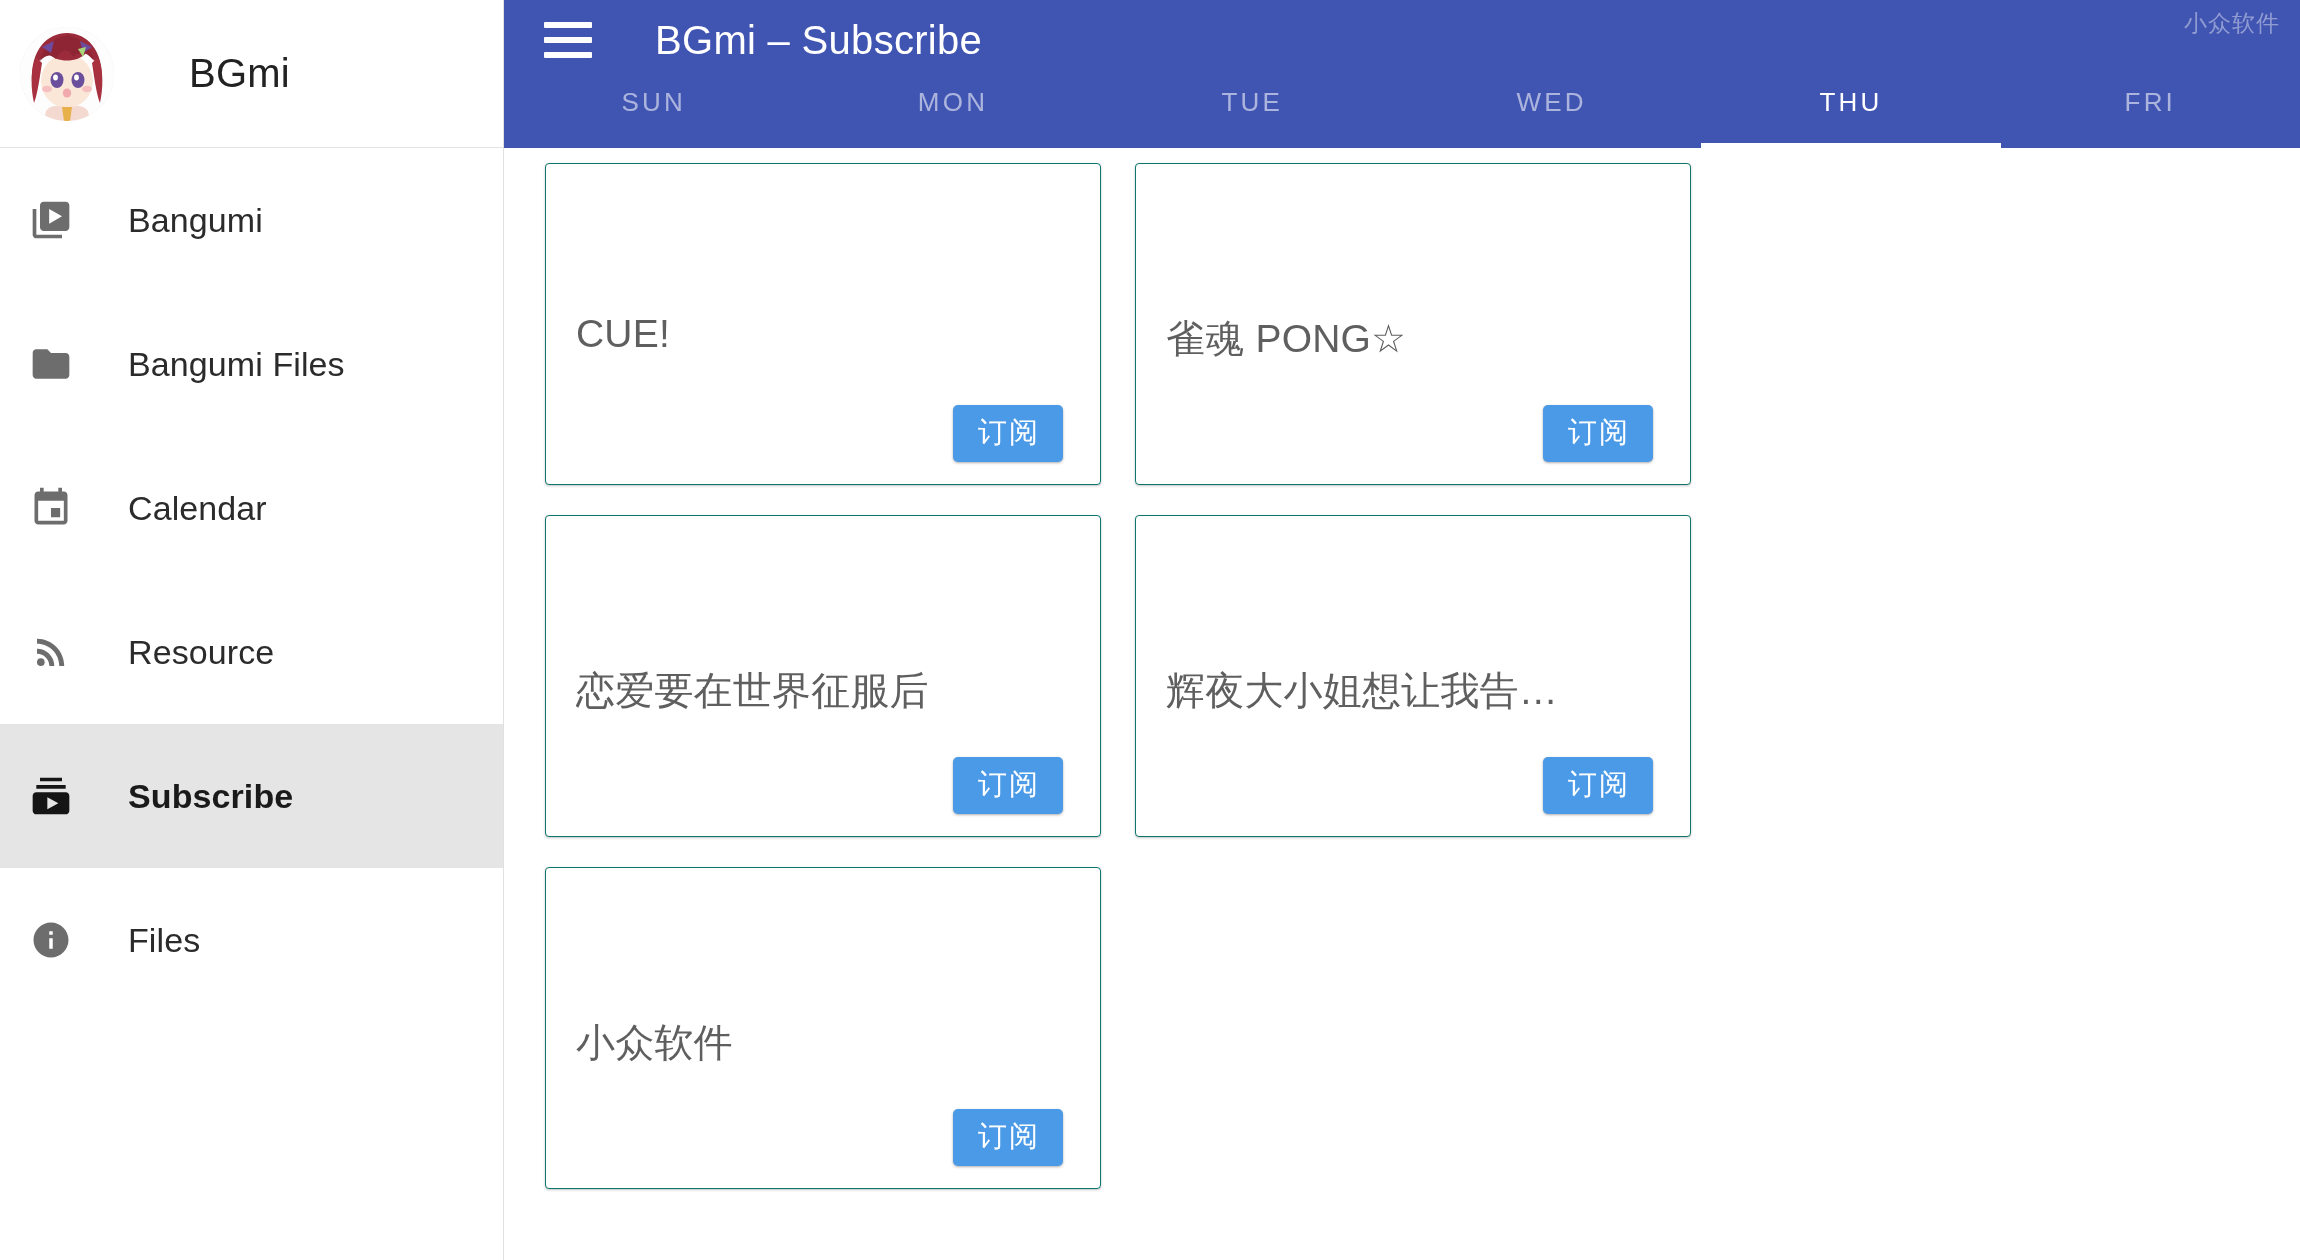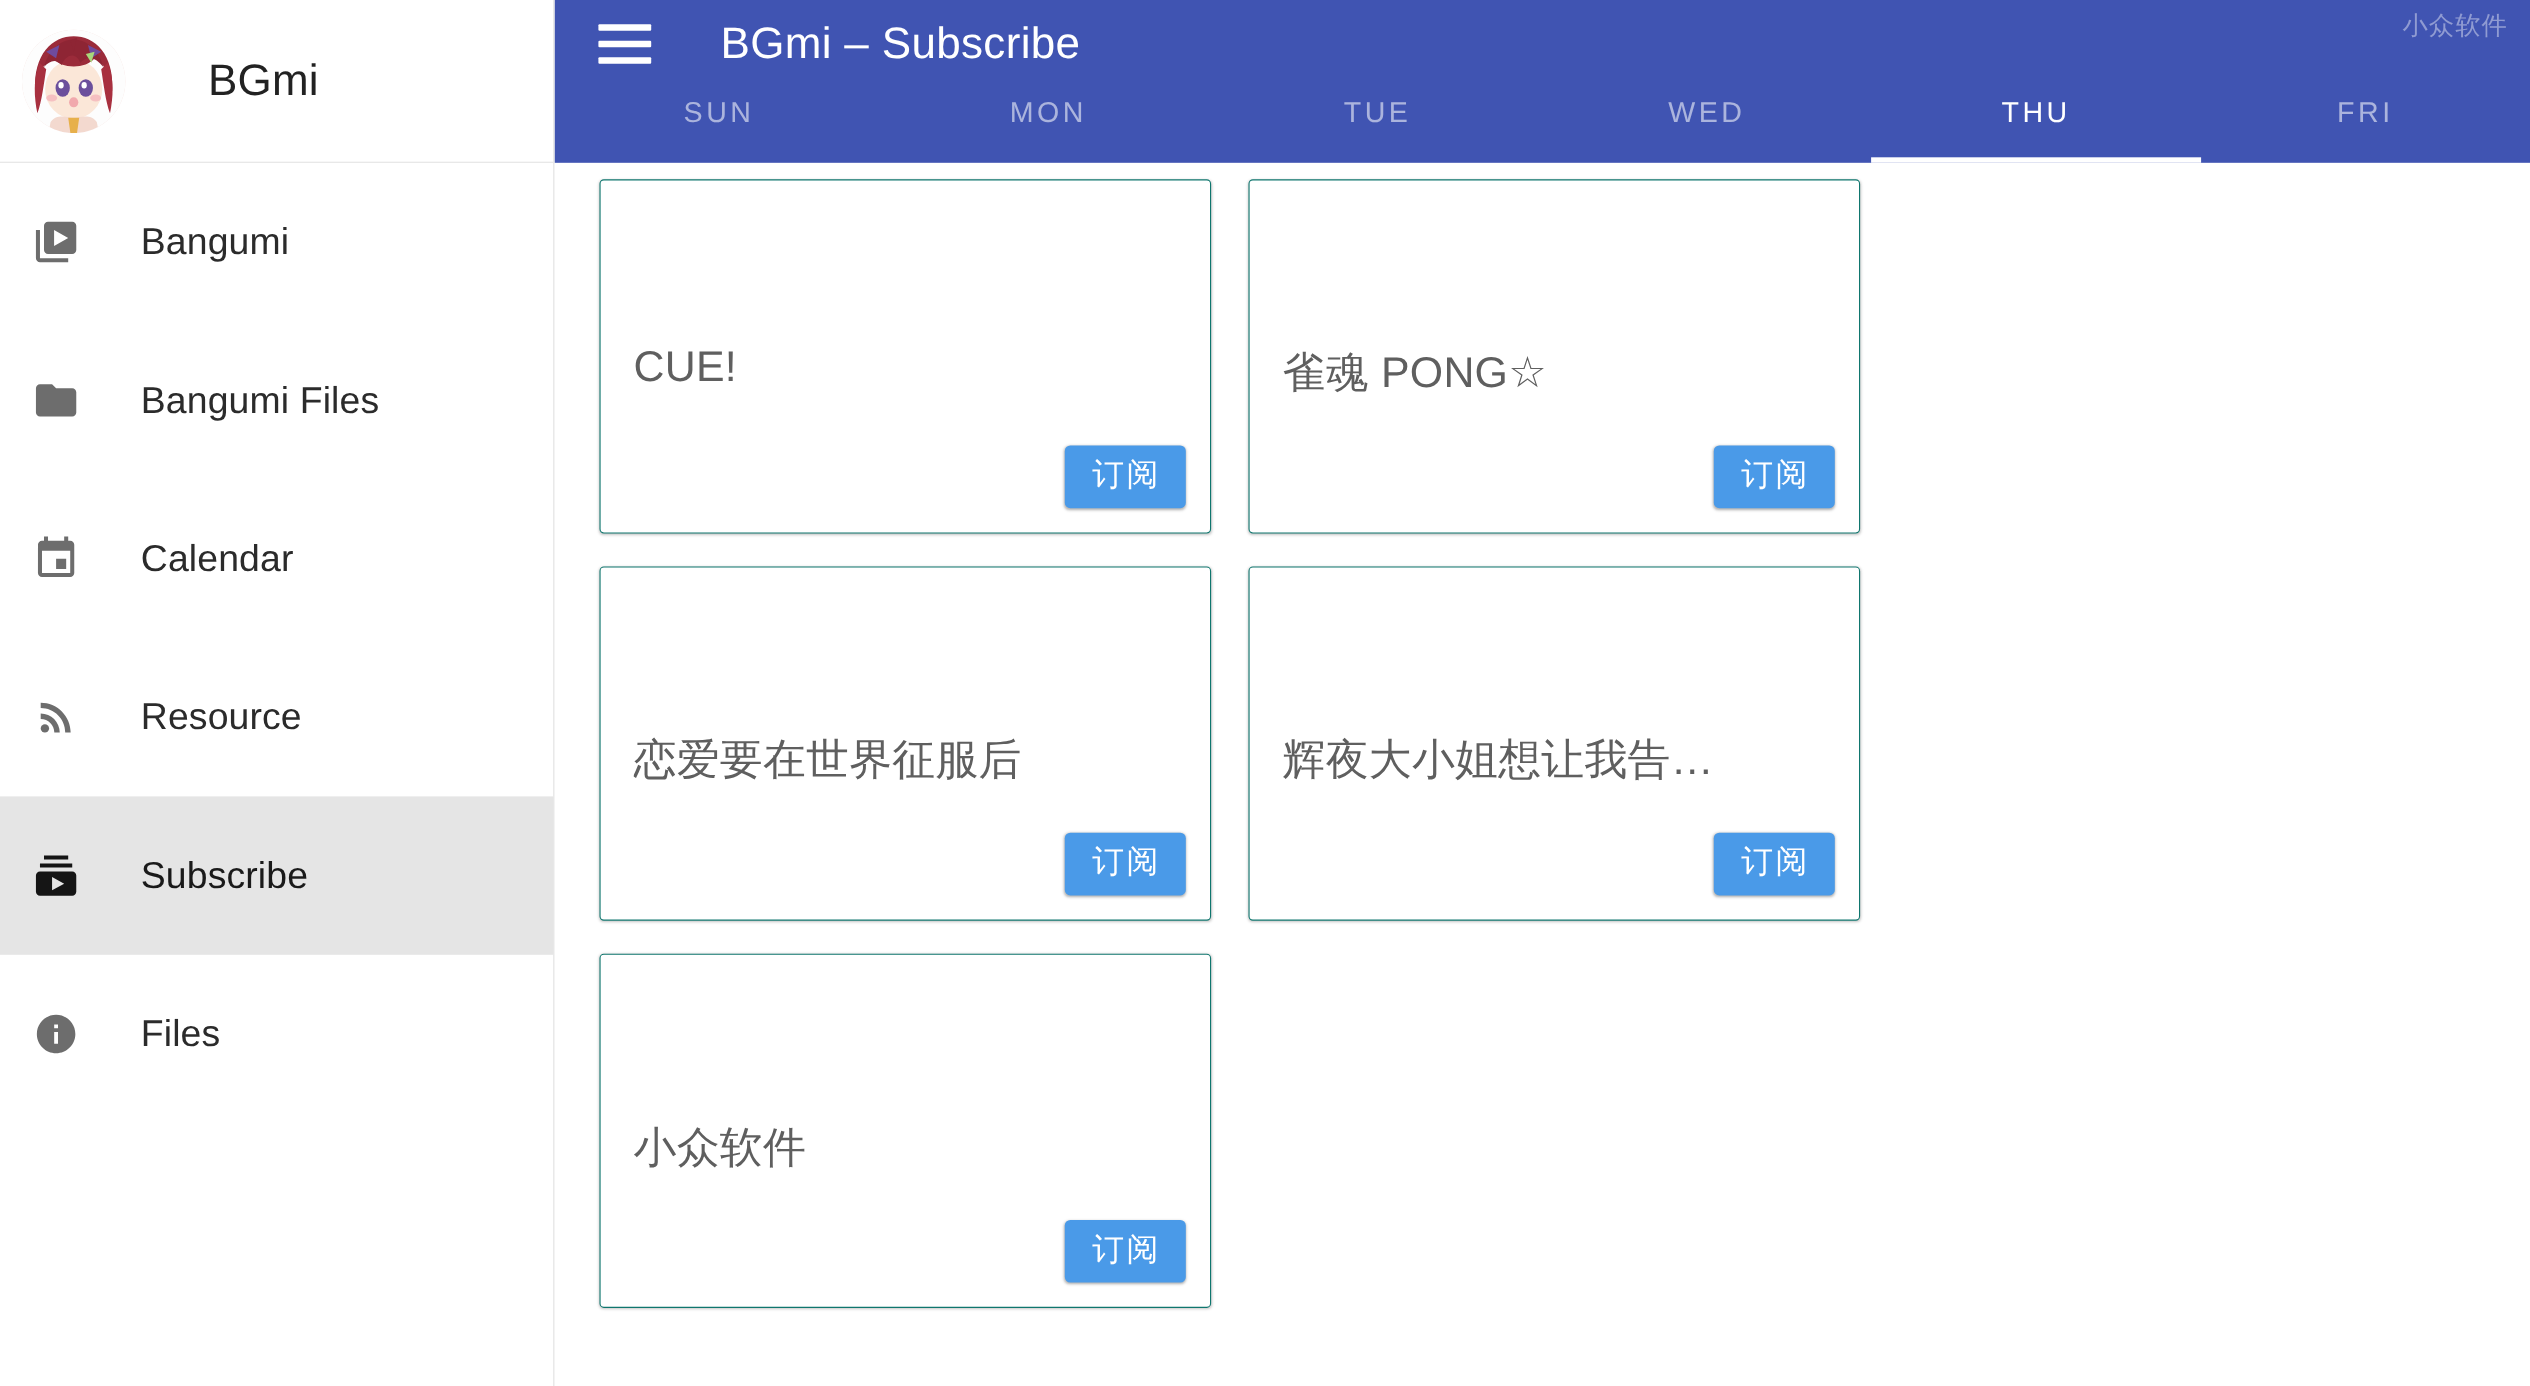--- a/index.html
+++ b/index.html
@@ -53,21 +53,21 @@
   }
 
   .nav { padding-top: 0; }
   .nav-item {
     position: relative;
     height: 144px;
     display: flex;
     align-items: center;
     cursor: pointer;
   }
-  .nav-item.active { background: #e5e5e5; }
+  .nav-item.active { background: #e5e5e5; font-weight: bold; }
   .nav-icon {
     width: 46px; height: 46px;
     margin-left: 28px;
     flex: none;
     display: flex; align-items: center; justify-content: center;
     color: #6d6d6d;
   }
   .nav-item.active .nav-icon { color: #151515; }
   .nav-icon svg { display: block; }
   .nav-label {
@@ -182,21 +182,21 @@
     top: 148px;
     font-size: 39px;
     color: #5f5f5f;
     white-space: nowrap;
     overflow: hidden;
     text-overflow: ellipsis;
     letter-spacing: .2px;
   }
   .card-action {
     position: absolute;
-    right: 22px;
+    right: 37px;
     bottom: 22px;
   }
   .sub-btn {
     display: inline-block;
     background: #4a9ae8;
     color: #ffffff;
     border: none;
     border-radius: 5px;
     font-size: 29px;
     letter-spacing: 2px;

